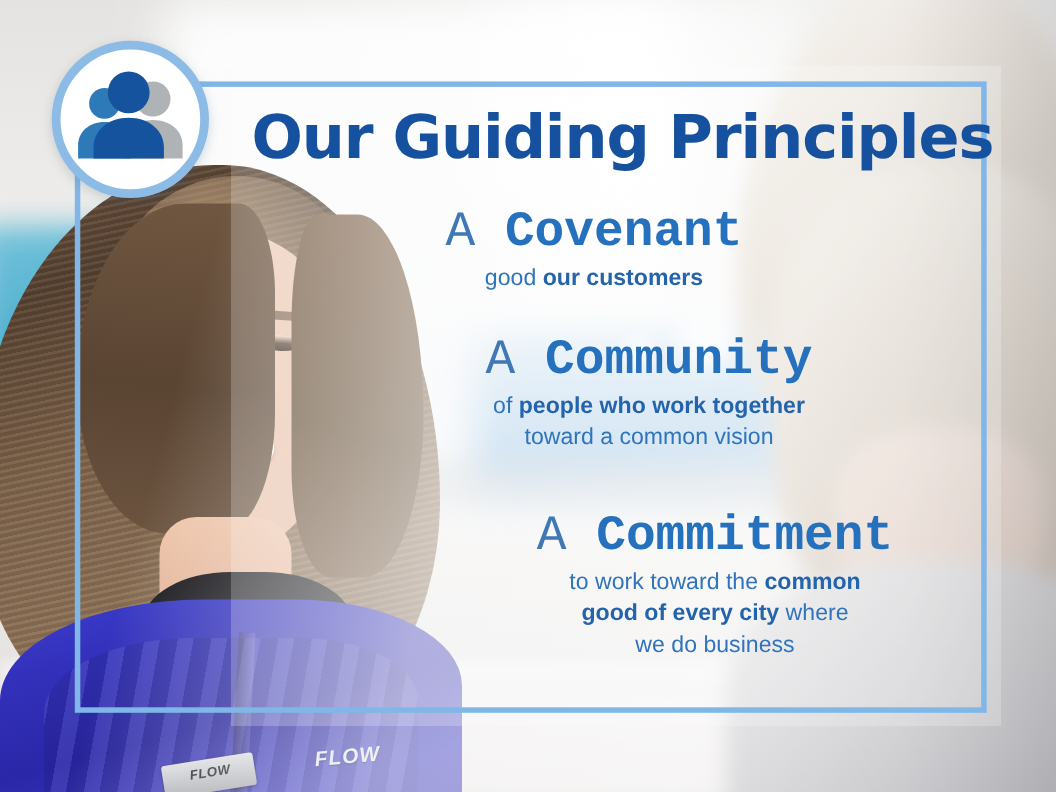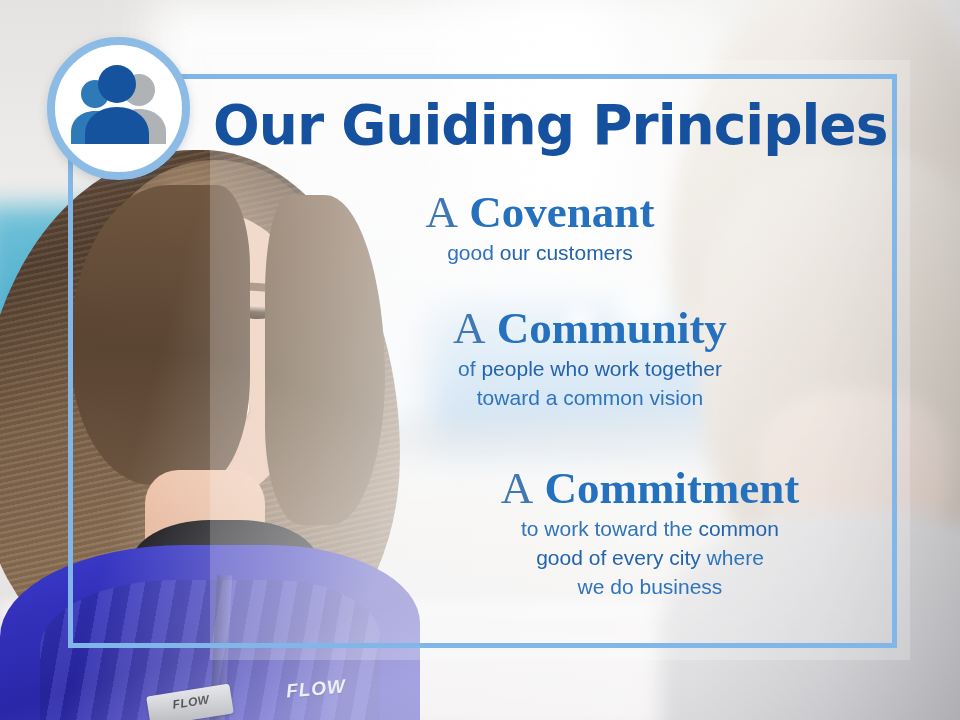--- a/index.html
+++ b/index.html
@@ -153,29 +153,29 @@
   
   .badge-circle{position:absolute;left:47px;top:37px;width:143px;height:143px;border-radius:50%;
     background:#ffffff;border:8px solid #8cbbe6;box-sizing:border-box;
     box-shadow:0 3px 10px rgba(60,90,120,.22);}
   .badge-icon{position:absolute;left:47px;top:37px;width:143px;height:143px;}
 
   
   .title{position:absolute;left:213px;top:95px;width:690px;
     font-family:"DejaVu Sans","Liberation Sans",sans-serif;
     font-weight:bold;font-size:55px;line-height:60px;letter-spacing:-1px;
-    color:#15519e;text-align:left;white-space:nowrap;}
+    color:#15519e;text-align:right;white-space:nowrap;}
 
   .block{position:absolute;text-align:center;color:#2b71bc;}
-  .pr-head{font-family:Liberation Serif, serif;font-size:45px;line-height:52px;
+  .pr-head{font-family:Liberation Mono, monospace;font-size:45px;line-height:52px;
     font-weight:bold;color:#2571be;white-space:nowrap;}
   .pr-head .art{font-weight:normal;color:#3f78b4;}
   .pr-sub{font-family:"Liberation Sans",sans-serif;font-size:21px;line-height:29px;
     font-weight:normal;color:#2f74bc;}
-  .pr-sub b{font-weight:normal;color:#2364ad;}
+  .pr-sub b{font-weight:bold;color:#2364ad;}
 
   #b1{left:300px;top:186px;width:480px;}
   #b2{left:330px;top:302px;width:520px;}
   #b3{left:400px;top:462px;width:500px;}
 </style>
 </head>
 <body>
 
 <div id="stage">
 

